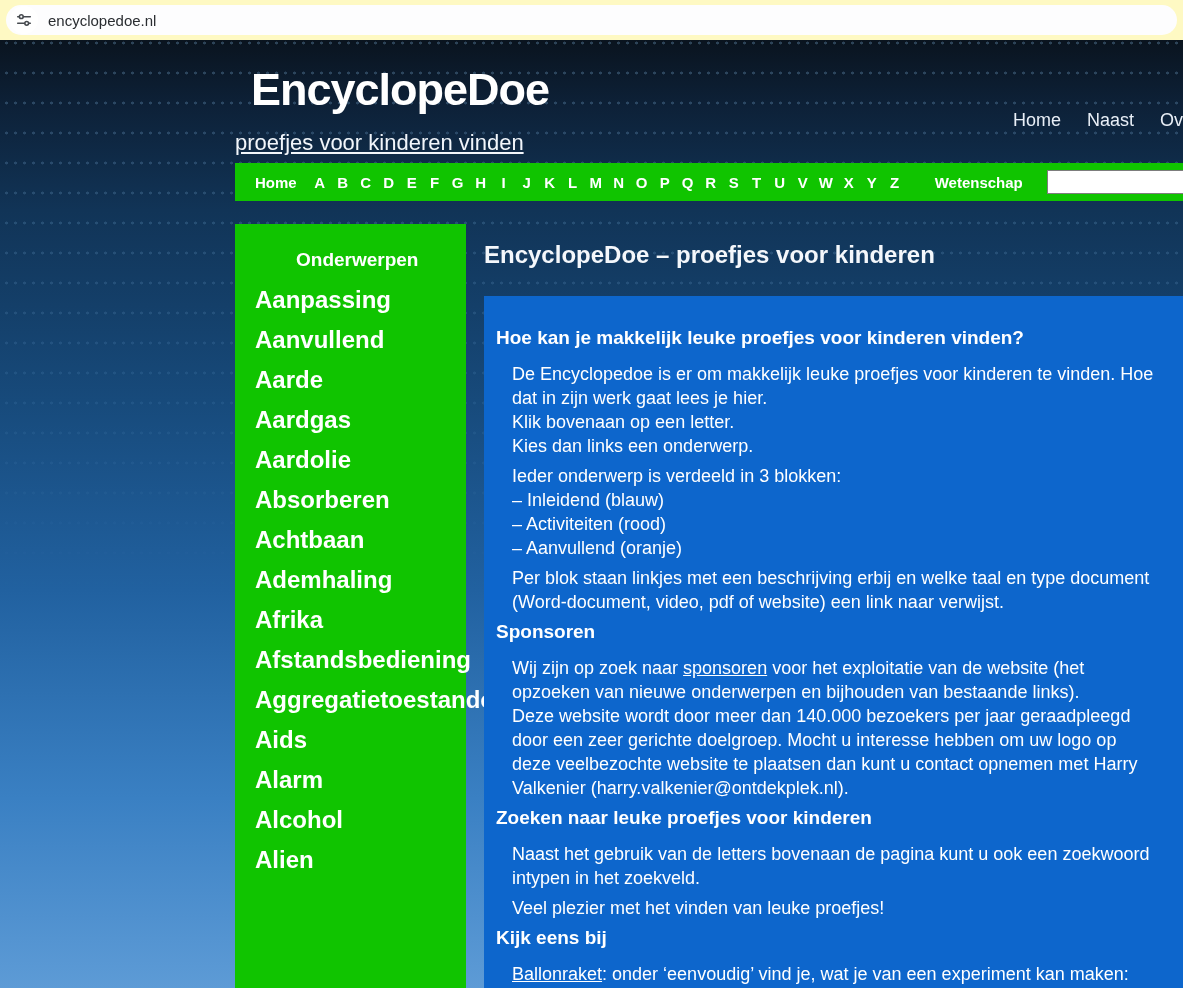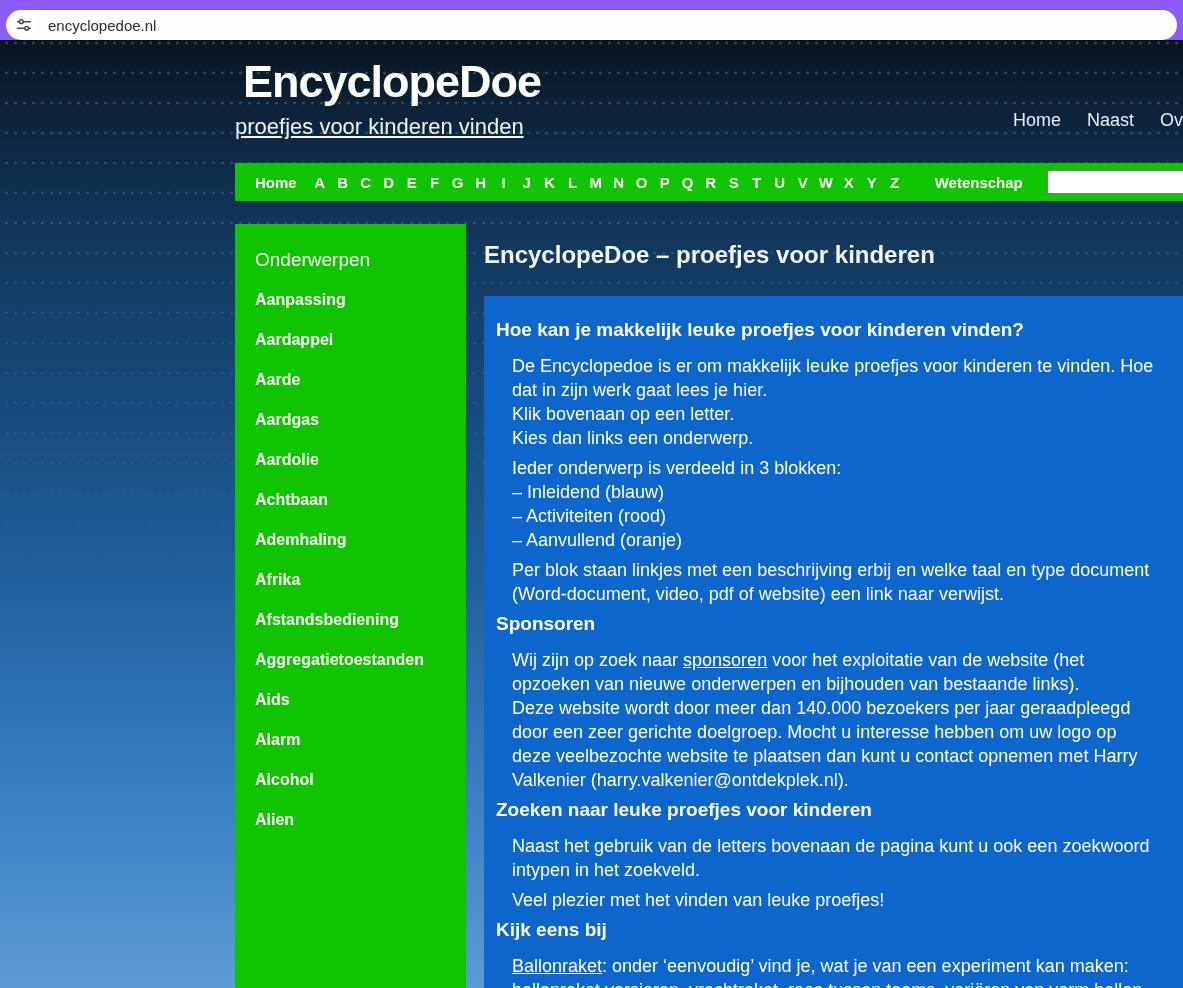--- a/index.html
+++ b/index.html
@@ -1,70 +1,70 @@
 <!DOCTYPE html>
 <html><head>
 <meta charset="utf-8">
 <style>
   * { box-sizing: border-box; }
   html, body { margin: 0; padding: 0; width: 1183px; height: 988px; overflow: hidden;
     font-family: "Liberation Sans", sans-serif; background: #fff; }
 
   
-  .browser-bar { height: 40px; background: #8b5cf6; display: flex; align-items: flex-end; padding: 0 6px; }
+  .browser-bar { height: 40px; background: #fef9c3; display: flex; align-items: center; padding: 0 6px; }
   .url-pill { flex: 1; height: 30px; background: #fdfdfe; border-radius: 15px;
     display: flex; align-items: center; padding: 0 4px; }
   .tune-btn { width: 28px; height: 28px; border-radius: 50%; background: #fff;
     display: flex; align-items: center; justify-content: center; }
   .url-text { margin-left: 10px; font-size: 15px; color: #2a2d31; }
 
   
   .page { position: relative; width: 100%; height: 948px; overflow: hidden;
     background: linear-gradient(180deg, #0a141f 0%, #0d2138 7%, #113457 18%,
       #174a7b 38%, #2161a0 58%, #3a80c3 80%, #5d9bd6 100%); }
   .page::before { content: ""; position: absolute; left: 0; top: 0; right: 0; height: 560px;
     background-image: radial-gradient(circle, rgba(140,195,240,.27) 1.2px, transparent 1.8px);
     background-size: 9px 30px; background-position: 2px 18px;
     -webkit-mask-image: linear-gradient(to bottom, rgba(0,0,0,1), rgba(0,0,0,0));
     mask-image: linear-gradient(to bottom, rgba(0,0,0,1), rgba(0,0,0,0));
     pointer-events: none; }
 
   .site-logo { position: absolute; left: 235px; top: 10px; color: #fff; }
-  .site-logo h1 { margin: 8px; font-size: 45px; line-height: 48px; font-weight: bold; letter-spacing: -1px; }
+  .site-logo h1 { margin: 16px; font-size: 45px; line-height: 48px; font-weight: bold; letter-spacing: -1px; }
   .site-logo .subtitle { margin-top: 2px; font-size: 22px; line-height: 26px; font-weight: 500; color: #f2f6fb; text-decoration: underline; }
 
   .header-nav { position: absolute; top: 70px; right: -16px; display: flex; gap: 26px; }
   .header-nav a { color: #e9eff7; font-size: 18px; text-decoration: none; white-space: nowrap; cursor: pointer; }
 
   
   .letterbar { position: absolute; left: 235px; top: 123px; right: -12px; height: 38px;
     background: #10c400; display: flex; align-items: center; padding-left: 20px; color: #fff; }
   .letterbar a { color: #fff; text-decoration: none; font-weight: bold; font-size: 15px; cursor: pointer; }
   .lb-home { margin-right: 16px; }
   .letters { display: flex; gap: 9px; align-items: center; }
   .letters a { display: inline-block; width: 14px; text-align: center; }
   .lb-wetenschap { margin-left: 33px; }
   .lb-search { margin-left: 24px; width: 170px; height: 24px; border: 1px solid #7d7d7d;
     background: #fff; border-radius: 0; outline: none; font-size: 13px; padding: 0 5px; }
 
   
   .sidebar { position: absolute; left: 235px; top: 184px; width: 231px; height: calc(100% - 184px);
     background: #10c400; padding: 16px 0 0 20px; }
-  .sidebar .sb-title { font-size: 19px; font-weight: normal; color: #fff; height: 40px; line-height: 40px; }
+  .sidebar .sb-title { font-size: 19px; font-weight: bold; color: #fff; height: 40px; line-height: 40px; margin-left: 41px; }
   .sidebar ul { list-style: none; margin: 0; padding: 0; }
   .sidebar li { height: 40px; line-height: 40px; }
-  .sidebar li a { color: #fff; font-size: 16px; font-weight: 600; text-decoration: none; cursor: pointer; }
+  .sidebar li a { color: #fff; font-size: 24px; font-weight: 600; text-decoration: none; cursor: pointer; }
 
   
   .main { position: absolute; left: 484px; top: 200px; width: 704px; }
   .page-title { margin: 0; color: #f4f7fb; font-size: 24px; line-height: 30px; font-weight: bold; }
   .content-box { margin-top: 26px; background: #0d66cc; color: #fff;
     padding: 14px 14px 20px 12px; height: 700px; overflow: hidden; }
   .content-box h2 { font-size: 19px; line-height: 24px; font-weight: bold; margin: 6px 0 12px; color: #fff; }
-  .content-box h2:first-child { margin-top: 8px; }
+  .content-box h2:first-child { margin-top: 16px; }
   .content-box p { font-size: 18px; line-height: 24px; margin: 0 16px 6px; white-space: pre-line; color: #fff; }
   .content-box a { color: #fff; text-decoration: underline; cursor: pointer; }
 </style>
 </head>
 <body>
 
 <div class="browser-bar">
   <div class="url-pill">
     <div class="tune-btn">
       <svg width="18" height="18" viewBox="0 0 20 20">
@@ -126,24 +126,25 @@
         <a>Z</a>
       </div>
     <a class="lb-wetenschap">Wetenschap</a>
     <input class="lb-search" type="text" value="" style="">
   </div>
 
   <aside class="sidebar">
     <div class="sb-title">Onderwerpen</div>
     <ul>
         <li><a>Aanpassing</a></li>
-        <li><a>Aardappel</a></li>
+        <li><a>Aanvullend</a></li>
         <li><a>Aarde</a></li>
         <li><a>Aardgas</a></li>
         <li><a>Aardolie</a></li>
+        <li><a>Absorberen</a></li>
         <li><a>Achtbaan</a></li>
         <li><a>Ademhaling</a></li>
         <li><a>Afrika</a></li>
         <li><a>Afstandsbediening</a></li>
         <li><a>Aggregatietoestanden</a></li>
         <li><a>Aids</a></li>
         <li><a>Alarm</a></li>
         <li><a>Alcohol</a></li>
         <li><a>Alien</a></li>
       </ul>

